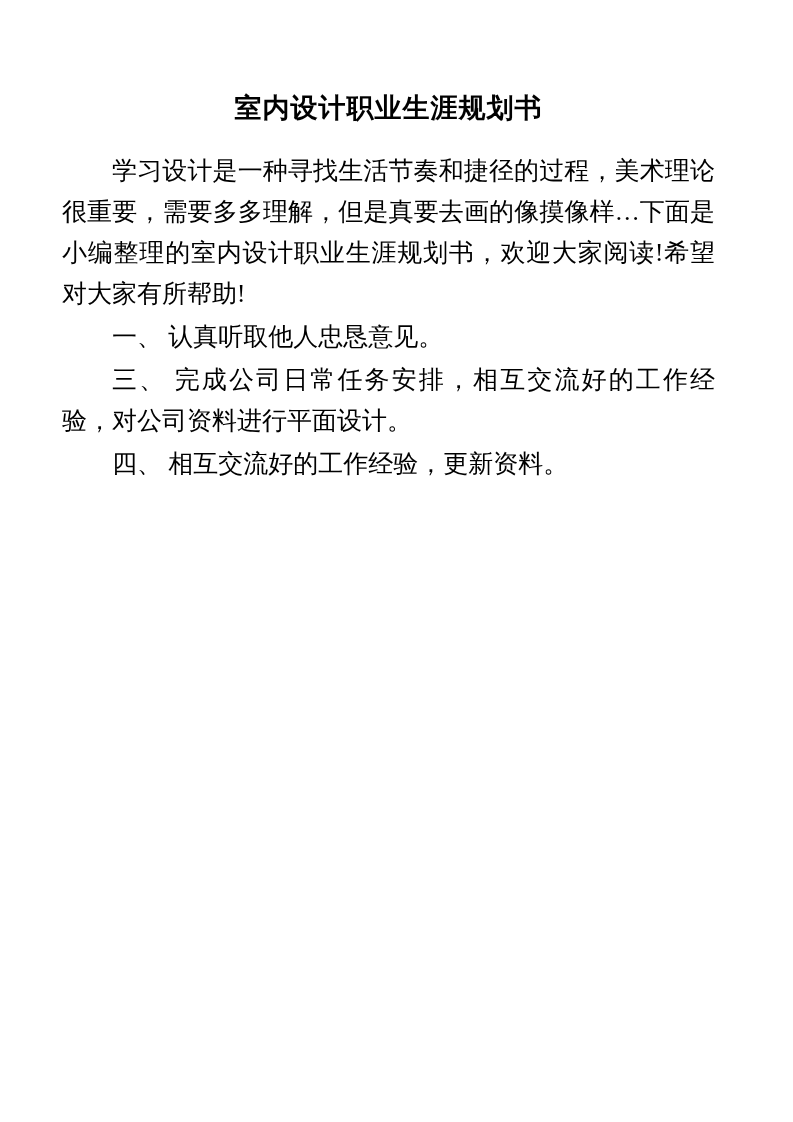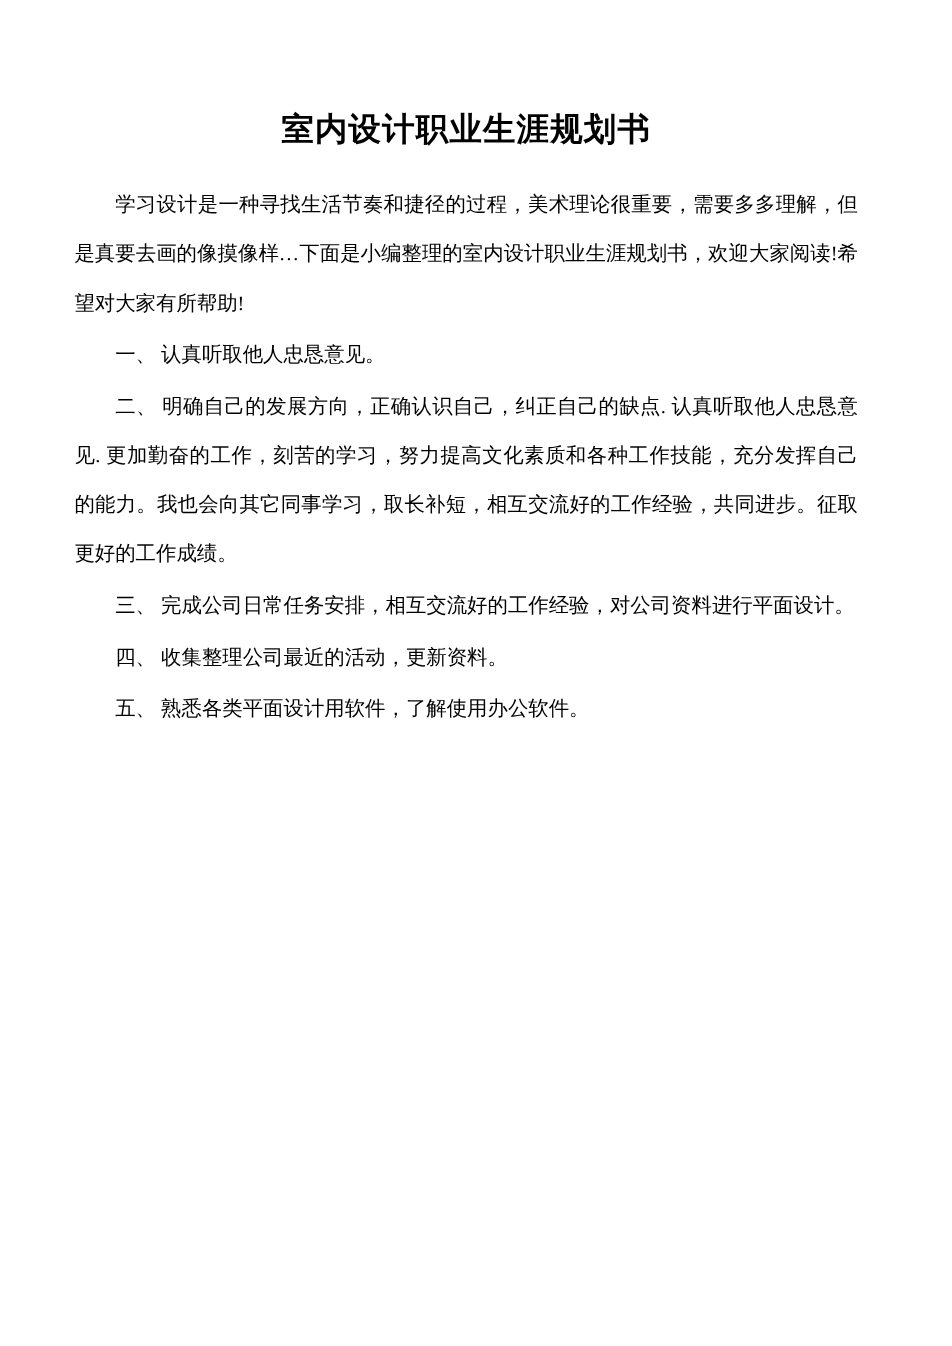--- a/index.html
+++ b/index.html
@@ -23,38 +23,36 @@
   }
   .doc-title {
     text-align: center;
     font-size: 27px;
     font-weight: bold;
     letter-spacing: 1px;
     margin: 12px 0 22px 0;
     line-height: 1.4;
   }
   .para {
-    font-size: 17px;
+    font-size: 25px;
     line-height: 41px;
     text-align: justify;
     text-justify: inter-ideograph;
     margin: 0 0 2px 0;
     text-indent: 2em;
   }
   .para.list-item {
     text-indent: 2em;
   }
 </style>
 </head>
 <body>
 
 <div class="page">
 
   <h1 class="doc-title">室内设计职业生涯规划书</h1>
 
   <p class="para">学习设计是一种寻找生活节奏和捷径的过程，美术理论很重要，需要多多理解，但是真要去画的像摸像样…下面是小编整理的室内设计职业生涯规划书，欢迎大家阅读!希望对大家有所帮助!</p>
   <p class="para list-item">一、 认真听取他人忠恳意见。</p>
-  <p class="para list-item">二、 明确自己的发展方向，正确认识自己，纠正自己的缺点. 认真听取他人忠恳意见. 更加勤奋的工作，刻苦的学习，努力提高文化素质和各种工作技能，充分发挥自己的能力。我也会向其它同事学习，取长补短，相互交流好的工作经验，共同进步。征取更好的工作成绩。</p>
   <p class="para list-item">三、 完成公司日常任务安排，相互交流好的工作经验，对公司资料进行平面设计。</p>
-  <p class="para list-item">四、 收集整理公司最近的活动，更新资料。</p>
-  <p class="para list-item">五、 熟悉各类平面设计用软件，了解使用办公软件。</p>
+  <p class="para list-item">四、 相互交流好的工作经验，更新资料。</p>
 
 </div>
 
 </body></html>

